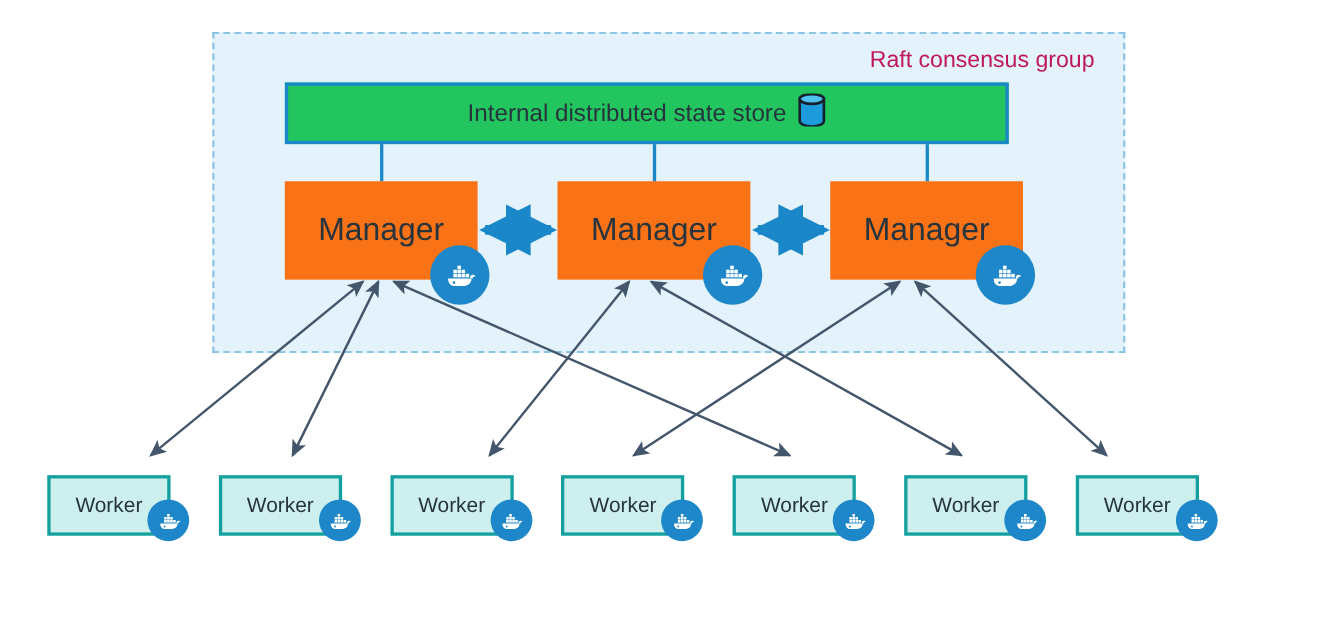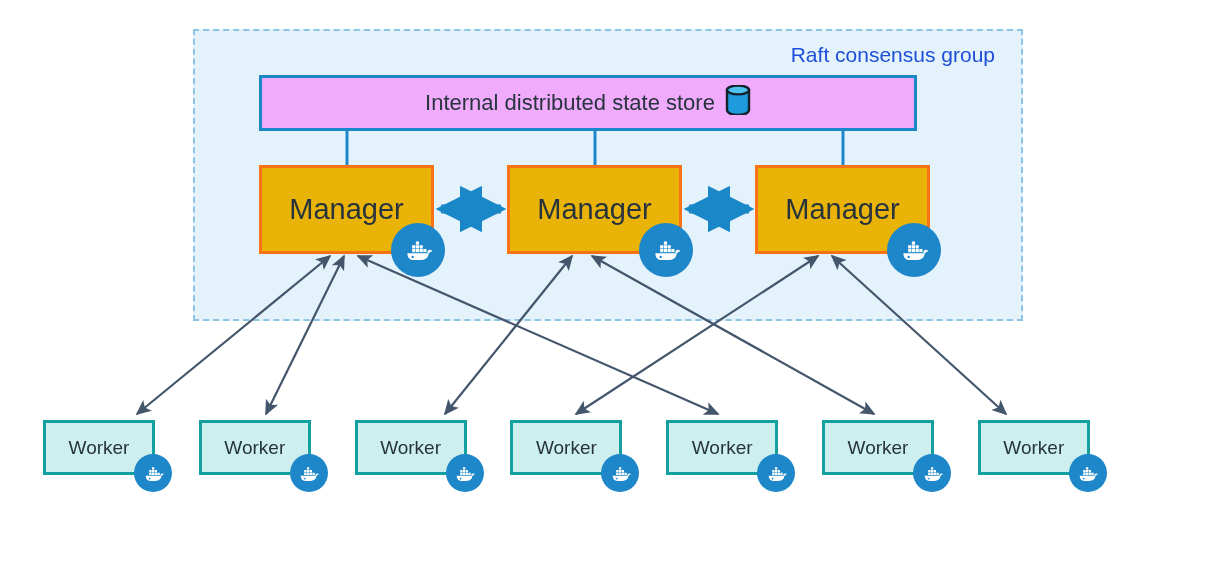--- a/index.html
+++ b/index.html
@@ -43,21 +43,21 @@
     left: 13px;
     top: 378px;
     width: 1177px;
     height: 158px;
     background: #e0f5f4;
     border: 2px dashed #7bcfcc;
   }
   .group-label {
     position: absolute;
     font-size: 21px;
-    color: #1d4ed8;
+    color: #be185d;
     white-space: nowrap;
   }
   .group.raft .group-label {
     right: 26px;
     top: 12px;
   }
   .group.gossip .group-label {
     right: 22px;
     bottom: 10px;
   }
@@ -70,39 +70,39 @@
     align-items: center;
     justify-content: center;
     color: #27343d;
     white-space: nowrap;
   }
   .node.store {
     left: 259px;
     top: 75px;
     width: 658px;
     height: 56px;
-    background: #f0abfc;
+    background: #22c55e;
     border: 3px solid #1a87c9;
     font-size: 22px;
     gap: 10px;
   }
   .node.manager {
     top: 165px;
     width: 175px;
     height: 89px;
-    background: #eab308;
-    border: 3px solid #f97316;
+    background: #f97316;
+    border: 6px solid #f97316;
     font-size: 29px;
   }
   .node.manager.m0 { left: 259px; }
   .node.manager.m1 { left: 507px; }
   .node.manager.m2 { left: 755px; }
 
   .node.worker {
-    top: 420px;
+    top: 432px;
     width: 112px;
     height: 55px;
     background: #cdf0ee;
     border: 3px solid #15a0a0;
     font-size: 19px;
   }
 
   
   .whale {
     position: absolute;

